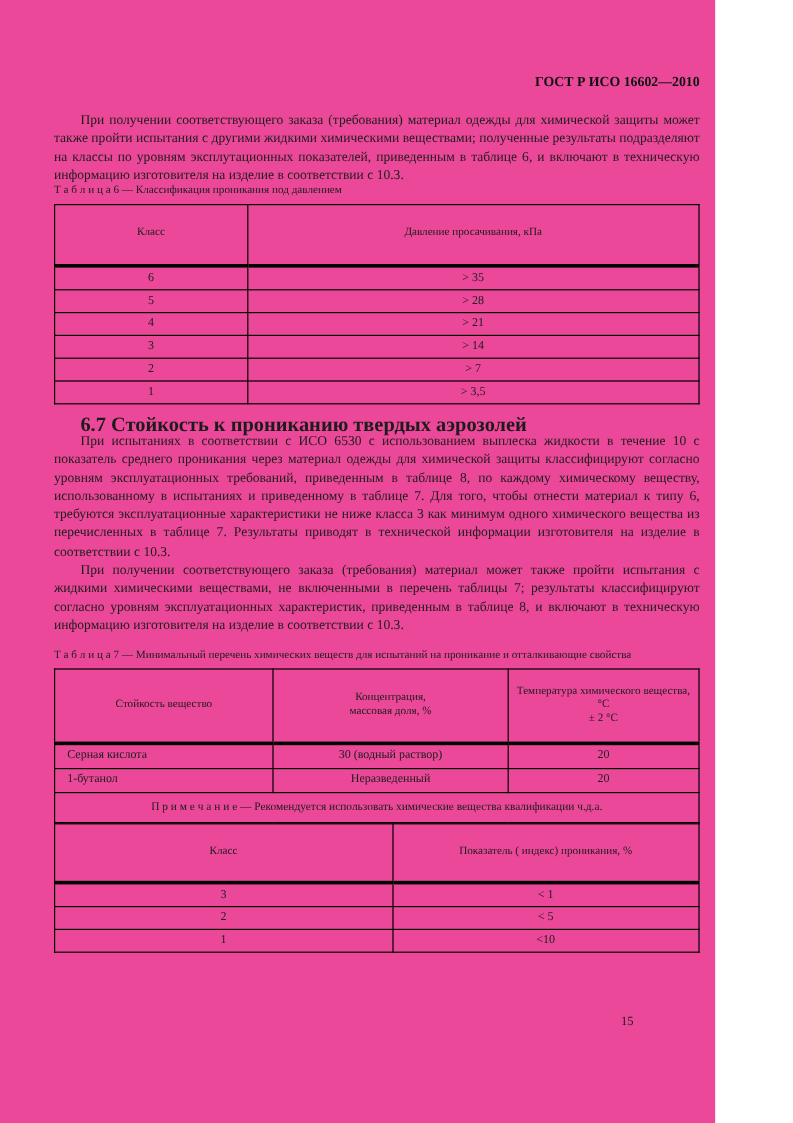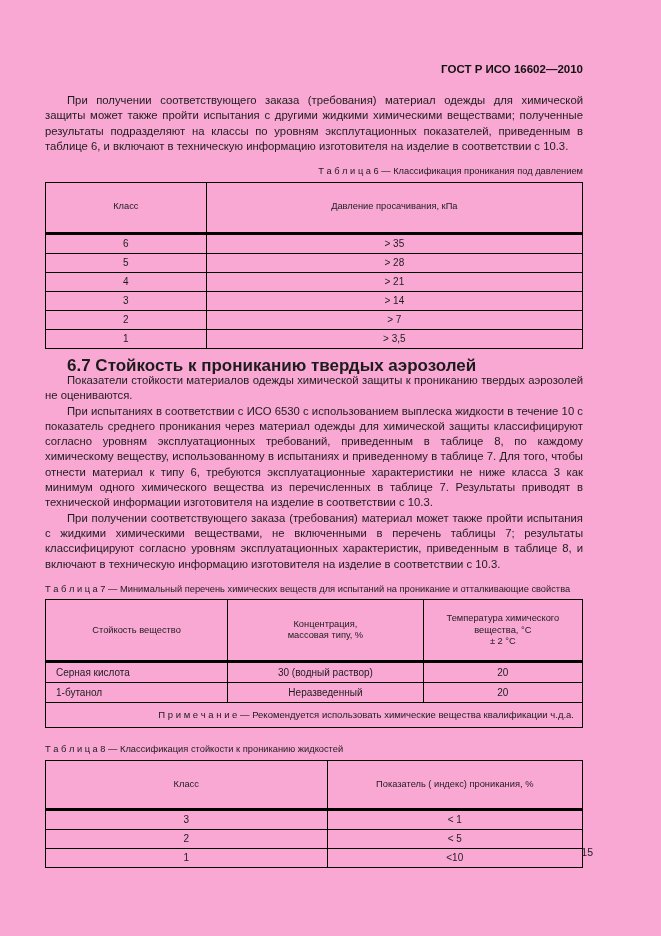--- a/index.html
+++ b/index.html
@@ -1,20 +1,20 @@
 <!DOCTYPE html>
 <html><head>
 <meta charset="utf-8">
 <style>
   html, body { margin:0; padding:0; background:#ffffff; }
   .page {
     position:relative;
-    width:661px; height:936px;
-    background:#f9a8d4;
-    font-family:Liberation Sans, sans-serif;
+    width:596px; height:936px;
+    background:#ec4899;
+    font-family:Liberation Serif, serif;
     color:#1c1c1c;
     overflow:hidden;
   }
   .content { position:absolute; left:45px; top:62px; width:538px; }
 
   .doc-header {
     text-align:right; font-weight:bold; font-size:11.5px;
     margin:0 0 17px 0; line-height:14px; color:#111;
   }
   .body-text {
@@ -23,21 +23,21 @@
   }
   .heading {
     font-size:17px; line-height:15.3px; font-weight:bold;
     text-indent:22px; margin:0;
   }
   .mt9  { margin-top:9px; }
   .mt2  { margin-top:2px; }
   .tcaption {
     font-size:9.3px; line-height:11.5px; margin:0 0 4px 0; color:#1c1c1c;
   }
-  .cap-mt8  { margin-top:12px;text-align:right; }
+  .cap-mt8  { margin-top:0; }
   .cap-mt12 { margin-top:12px; }
   .cap-mt16 { margin-top:16px; }
 
   table.doc-table {
     border-collapse:collapse; width:100%; table-layout:fixed;
     border:1.5px solid #000;
   }
   table.doc-table th {
     font-weight:normal; font-size:9.3px; line-height:11.5px;
     text-align:center; vertical-align:middle;
@@ -53,21 +53,21 @@
   table.t6 th { height:25px; }
   table.t6 td { height:18px; }
   table.t6 .col-narrow { width:27.5%; }
 
   table.t7 th { height:36px; }
   table.t7 td { height:19px; }
   table.t7 .col-a { width:31.5%; }
   table.t7 .col-b { width:34%; }
   table.t7 td.cell-left { text-align:left; padding-left:10px; }
   table.t7 td.note-cell {
-    text-align:right; font-size:9.5px; padding:4px 8px; height:16px;
+    text-align:center; font-size:9.5px; padding:4px 8px; height:16px;
   }
 
   table.t8 th { height:23px; }
   table.t8 td { height:18px; }
   table.t8 .col-half { width:50%; }
 
   .page-number {
     position:absolute; right:68px; top:846px;
     font-size:10.5px; color:#1c1c1c;
   }
@@ -112,32 +112,31 @@
           <td>&gt; 7</td>
         </tr>
         <tr>
           <td>1</td>
           <td>&gt; 3,5</td>
         </tr>
       </tbody>
     </table>
 
     <div class="heading mt9">6.7  Стойкость к прониканию твердых аэрозолей</div>
-    <p class="body-text">Показатели стойкости материалов одежды химической защиты к прониканию твердых аэрозолей не оцениваются.</p>
 
     <p class="body-text">При испытаниях в соответствии с ИСО 6530 с использованием выплеска жидкости в течение 10 с показатель среднего проникания через материал одежды для химической защиты классифицируют согласно уровням эксплуатационных требований, приведенным в таблице 8, по каждому химическому веществу, использованному в испытаниях и приведенному в таблице 7. Для того, чтобы отнести материал к типу 6, требуются эксплуатационные характеристики не ниже класса 3 как минимум одного химического вещества из перечисленных в таблице 7. Результаты приводят в технической информации изготовителя на изделие в соответствии с 10.3.</p>
     <p class="body-text">При получении соответствующего заказа (требования) материал может также пройти испытания с жидкими химическими веществами, не включенными в перечень таблицы 7; результаты классифицируют согласно уровням эксплуатационных характеристик, приведенным в таблице 8, и включают в техническую информацию изготовителя на изделие в соответствии с 10.3.</p>
 
     <div class="tcaption cap-mt12">Т а б л и ц а   7 — Минимальный перечень химических веществ для испытаний на проникание и отталкивающие свойства</div>
     <table class="doc-table t7">
       <thead>
         <tr>
           <th class="col-a">Стойкость вещество</th>
           <th class="col-b">Концентрация,
-массовая типу, %</th>
+массовая доля, %</th>
           <th>Температура химического вещества, °С
 ± 2 °С</th>
         </tr>
       </thead>
       <tbody>
         <tr>
           <td class="cell-left">Серная кислота</td>
           <td>30 (водный раствор)</td>
           <td>20</td>
         </tr>
@@ -145,21 +144,20 @@
           <td class="cell-left">1-бутанол</td>
           <td>Неразведенный</td>
           <td>20</td>
         </tr>
         <tr>
           <td class="note-cell" colspan="3">П р и м е ч а н и е — Рекомендуется использовать химические вещества квалификации ч.д.а.</td>
         </tr>
       </tbody>
     </table>
 
-    <div class="tcaption cap-mt16">Т а б л и ц а   8 — Классификация стойкости к прониканию жидкостей</div>
     <table class="doc-table t8">
       <thead>
         <tr>
           <th class="col-half">Класс</th>
           <th>Показатель ( индекс) проникания, %</th>
         </tr>
       </thead>
       <tbody>
         <tr>
           <td>3</td>

